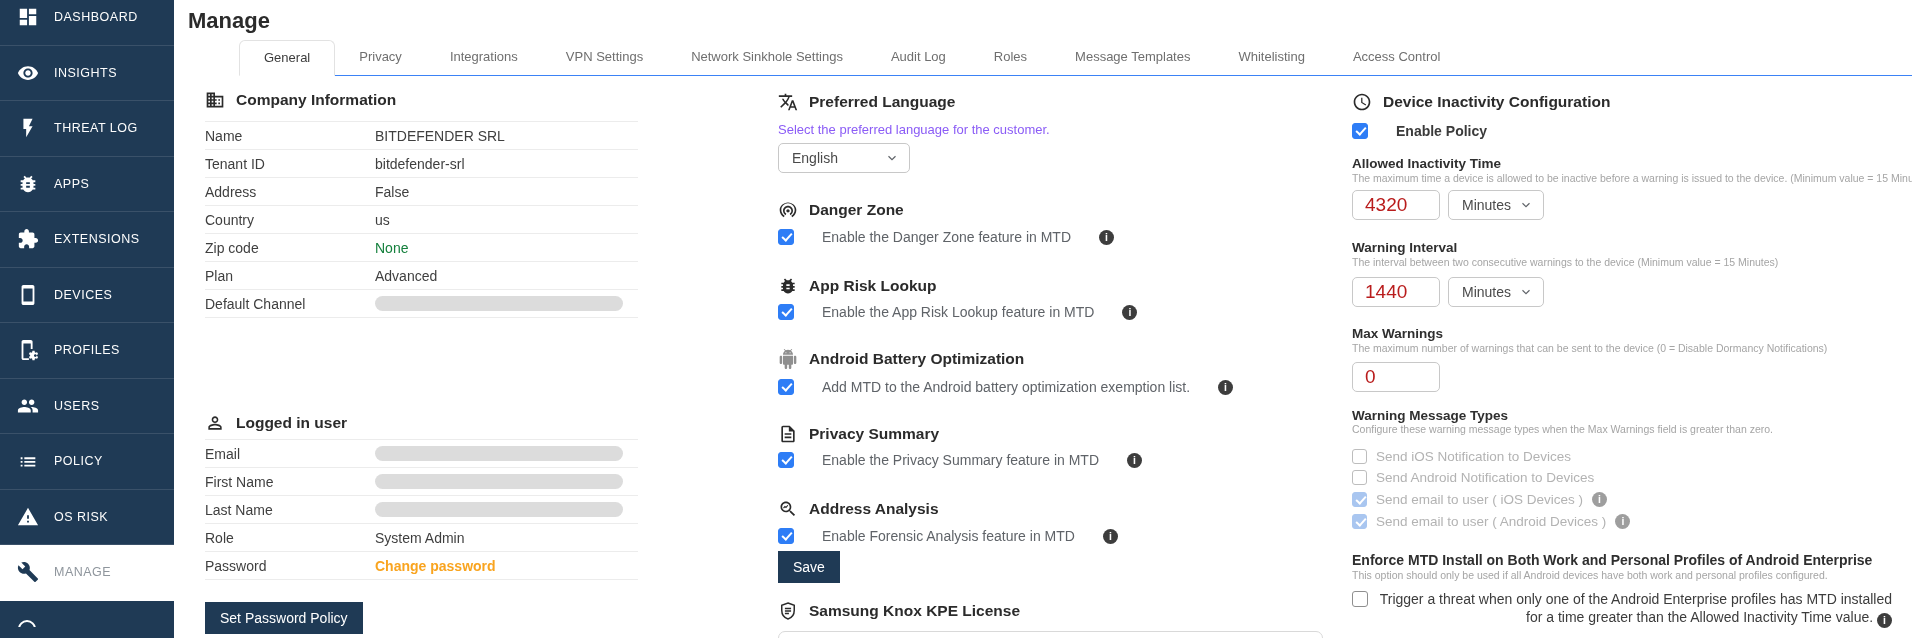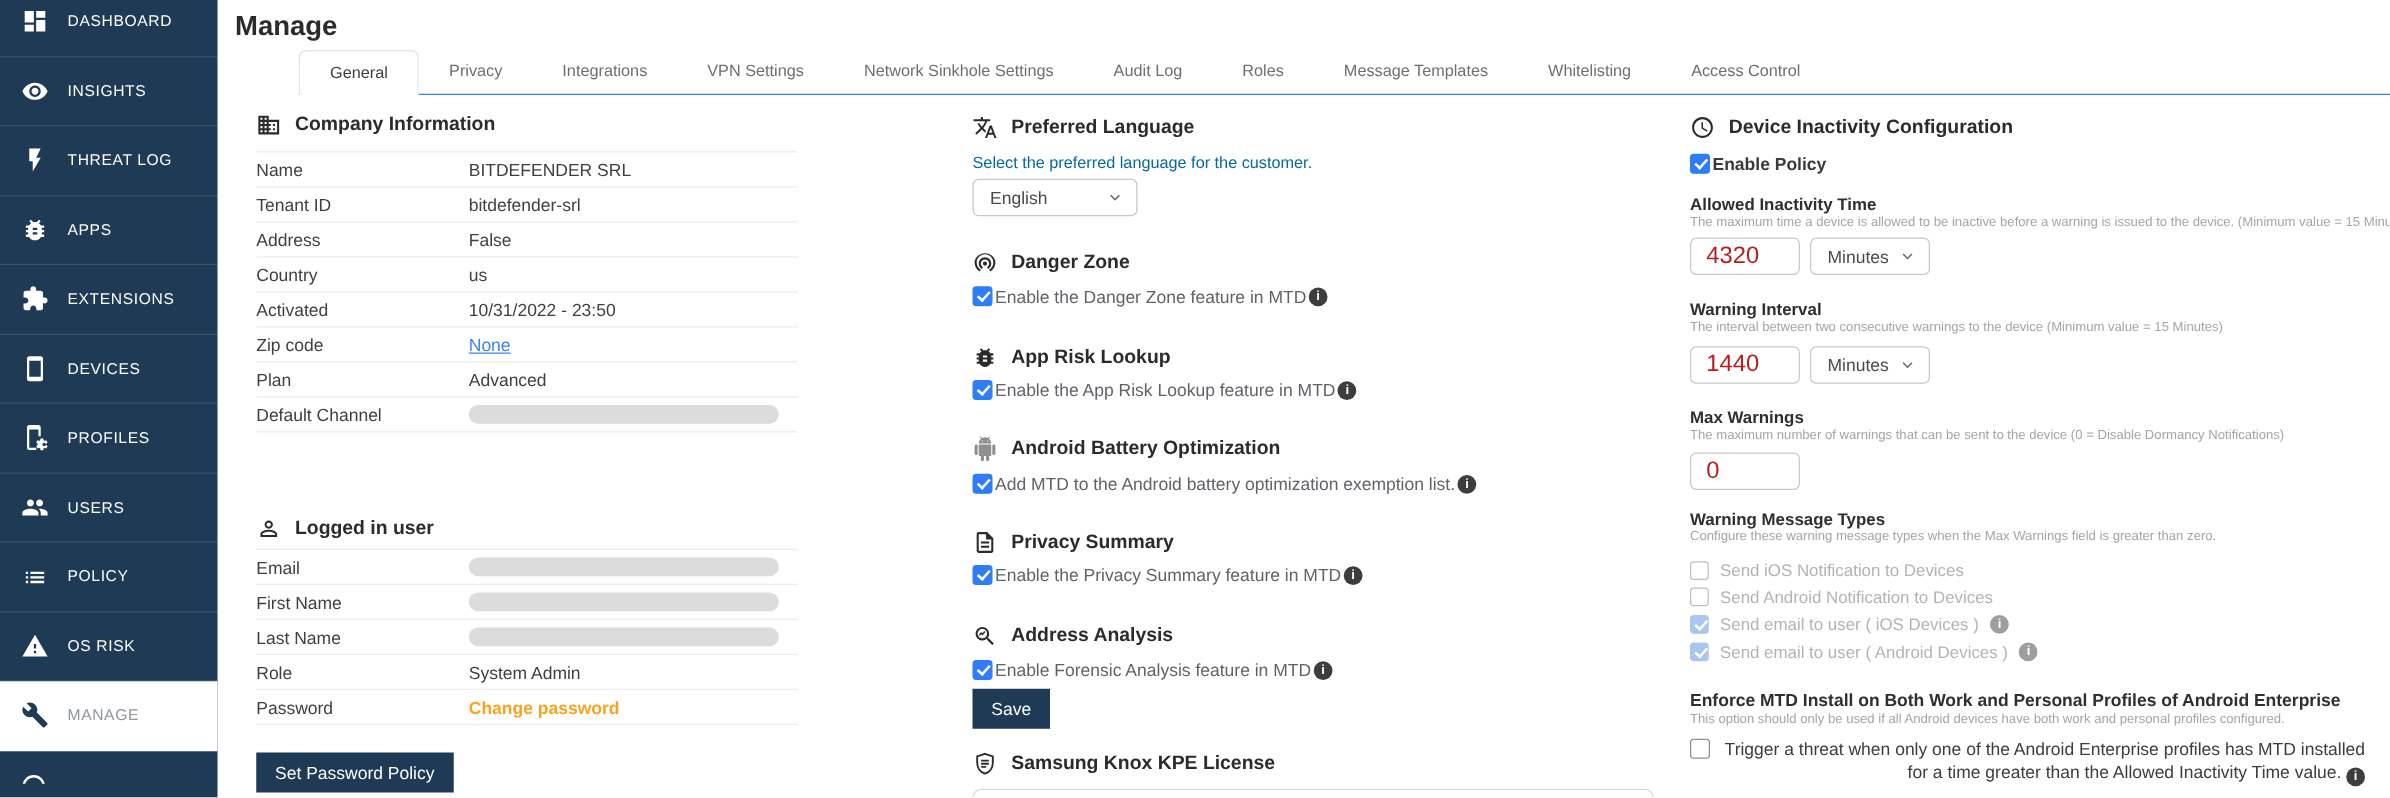--- a/index.html
+++ b/index.html
@@ -24,55 +24,55 @@
     border-bottom:1px solid #3b82f6;margin-left:46px; }
   .tab { padding:9px 24px 10px; font-size:13px; color:#6f6f6f; white-space:nowrap; cursor:pointer; }
   .tab.active { background:#fff; border:1px solid #e2e2e2; border-bottom:1px solid #fff;
     border-radius:6px 6px 0 0; margin-bottom:-1px; color:#3c3c3c; }
 
   
   .sec-h { display:flex; align-items:center; gap:11px; font-size:15.5px; font-weight:700; color:#2b2b2b; }
   .sec-h svg { width:20px; height:20px; fill:#2b2b2b; flex:none; }
   .sec-h svg.stroke { fill:none; stroke:#2b2b2b; stroke-width:1.8; }
   .sec-h svg.grey { fill:#8f8f8f; }
-  .desc { font-size:13px; color:#0369a1; }
+  .desc { font-size:13px; color:#8b5cf6; }
   .sdesc { font-size:10.5px; color:#a5a5a5; white-space:nowrap; }
   .flbl { font-size:13.5px; font-weight:700; color:#2f2f2f; }
 
   .cb { width:16px; height:16px; border:1.5px solid #8f8f8f; border-radius:3px; background:#fff;
     position:relative; flex:none; cursor:pointer; }
   .cb.checked { background:#2e7df6; border-color:#2e7df6; }
   .cb.checked::after { content:""; position:absolute; left:4.5px; top:1px; width:4px; height:8px;
     border:solid #fff; border-width:0 2px 2px 0; transform:rotate(42deg); }
   .cb.disabled { border-color:#bdbdbd; cursor:default; }
   .cb.disabled.checked { background:#a9c6f0; border-color:#a9c6f0; }
 
   .info { display:inline-flex; width:15px; height:15px; border-radius:50%; background:#3d3d3d; color:#fff;
     font-size:10.5px; font-weight:700; align-items:center; justify-content:center; flex:none; cursor:pointer; }
   .info.grey { background:#9e9e9e; }
 
-  .featrow { display:flex; align-items:center; gap:2px; font-size:14px; color:#5f6368; }
+  .featrow { display:flex; align-items:center; gap:28px; font-size:14px; color:#5f6368; }
   .opt { display:flex; align-items:center; gap:9px; font-size:13.5px; color:#b3b3b3; height:16px; }
   .opt .cb { width:15px; height:15px; }
 
   .select { display:flex; align-items:center; justify-content:space-between; border:1px solid #c8c8c8;
     border-radius:5px; height:30px; padding:0 10px 0 13px; font-size:14px; color:#4a4a4a; background:#fff; cursor:pointer; }
   .chev { width:14px; height:14px; fill:none; stroke:#5f6368; stroke-width:2; flex:none; }
   .num { border:1px solid #c8c8c8; border-radius:5px; height:30px; width:88px; padding:0 12px;
     font-size:19px; color:#b91c1c; font-family:"Liberation Sans",sans-serif; }
   .btn { background:#1f3a55; color:#fff; font-size:14px; padding:8px 15px; border:none;
     font-family:"Liberation Sans",sans-serif; cursor:pointer; }
 
   
   .col1 { position:absolute; left:205px; top:88px; width:433px; }
   .itable { border-top:1px solid #ececec; }
   .trow { display:flex; align-items:center; height:28px; border-bottom:1px solid #ececec; font-size:14px; }
   .trow .lbl { width:170px; flex:none; color:#3f3f3f; }
   .trow .val { color:#3f3f3f; }
-  .trow .val.muted { color:#3b82f6;text-decoration:underline; }
+  .trow .val.muted { color:#15803d; }
   .trow .val.link { color:#f9a41f; font-weight:700; cursor:pointer; }
   .pill { width:248px; height:15px; border-radius:8px; background:#dcdcdc; }
 
   .col2 { position:absolute; left:778px; top:0; width:565px; }
   .col3 { position:absolute; left:1352px; top:0; width:540px; }
   .abs { position:absolute; left:0; }
   .row { display:flex; align-items:center; gap:8px; }
   .trigger { display:flex; gap:10px; font-size:14px; color:#3c3c3c; line-height:18px; }
   .knox-input { width:545px; height:14px; border:1px solid #d9d9d9; border-radius:8px; }
 </style>
@@ -186,24 +186,20 @@
       </div>
     <div class="trow">
         <span class="lbl">Address</span>
         <span class="val">False</span>
       </div>
     <div class="trow">
         <span class="lbl">Country</span>
         <span class="val">us</span>
       </div>
     <div class="trow">
-        <span class="lbl">Activated</span>
-        <span class="val">10/31/2022 - 23:50</span>
-      </div>
-    <div class="trow">
         <span class="lbl">Zip code</span>
         <span class="val muted">None</span>
       </div>
     <div class="trow">
         <span class="lbl">Plan</span>
         <span class="val">Advanced</span>
       </div>
     <div class="trow">
         <span class="lbl">Default Channel</span>
         <span class="pill"></span>

